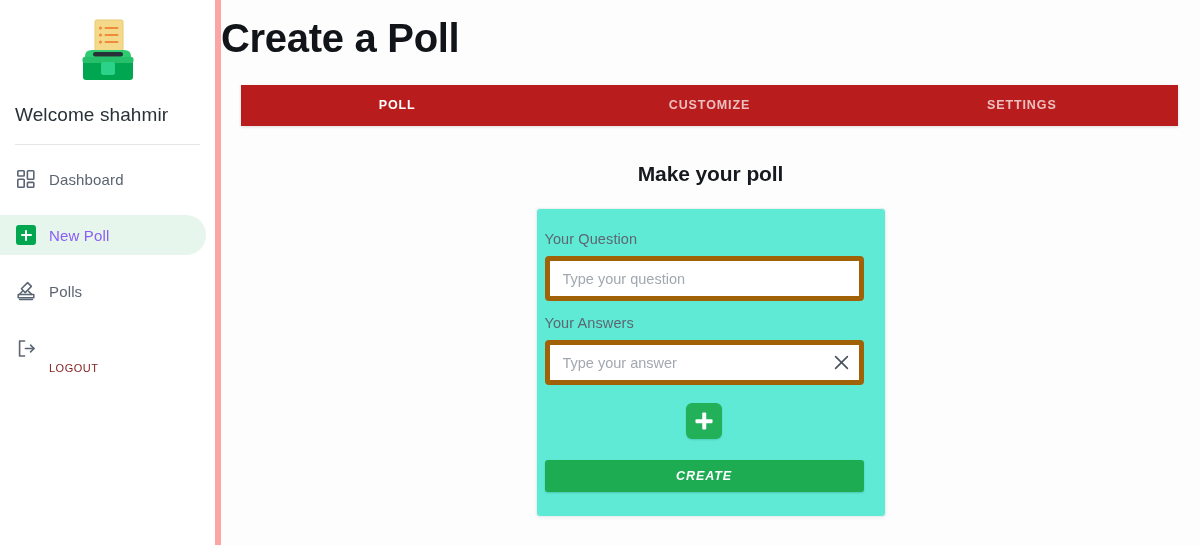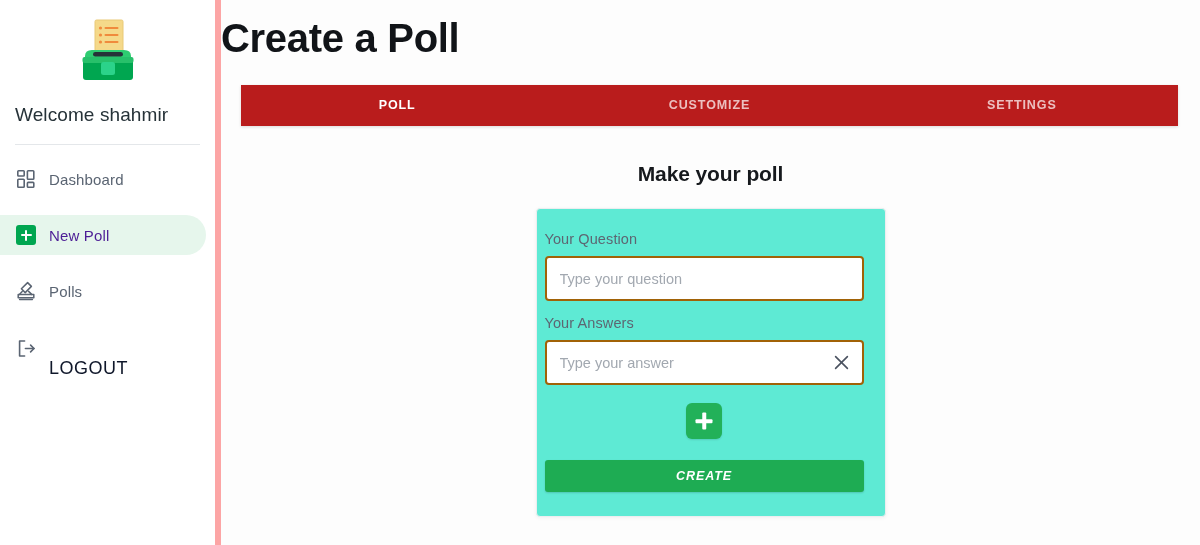--- a/index.html
+++ b/index.html
@@ -81,21 +81,21 @@
     font-size: 15px;
     color: #5a6472;
     letter-spacing: .15px;
     white-space: nowrap;
   }
 
   .nav-item.active {
     background: #e6f6ec;
   }
   .nav-item.active .nav-label {
-    color: #4c1d95;
+    color: #8b5cf6;
   }
 
   .plus-square {
     width: 20px;
     height: 20px;
     border-radius: 3px;
     background: #00a650;
     display: flex;
     align-items: center;
     justify-content: center;
@@ -113,23 +113,23 @@
     position: absolute;
     width: 2.5px;
     height: 11px;
     background: #fff;
     border-radius: 1px;
   }
   .plus-square { position: relative; }
 
   .nav-item.logout { margin-top: 17px; }
   .nav-item.logout .nav-label {
-    font-size: 18px;
+    font-size: 11px;
     letter-spacing: .5px;
-    color: #0f172a;
+    color: #7f1d1d;
     margin-top: 40px;
   }
 
   
   .main {
     flex: 1 1 auto;
     height: 545px;
     background: #fdfdfd;
     position: relative;
     overflow: hidden;
@@ -188,21 +188,21 @@
   .field-label {
     font-size: 14.5px;
     color: #5d6672;
     margin-bottom: 9px;
     letter-spacing: .1px;
   }
 
   .text-input {
     width: 100%;
     height: 45px;
-    border: 2px solid #a16207;
+    border: 5px solid #a16207;
     border-radius: 4px;
     padding: 0 13px;
     font-size: 14.5px;
     color: #2b3038;
     font-family: "Liberation Sans", sans-serif;
     background: #fff;
     outline: none;
   }
   .text-input::placeholder { color: #a2a8b0; }
 

